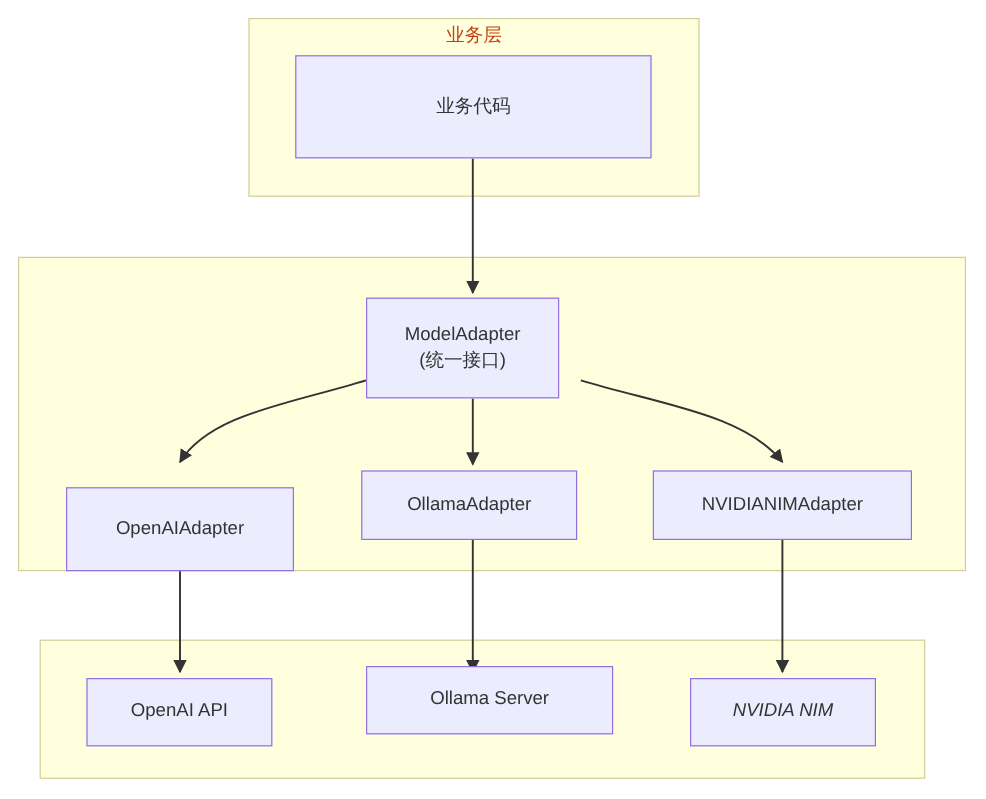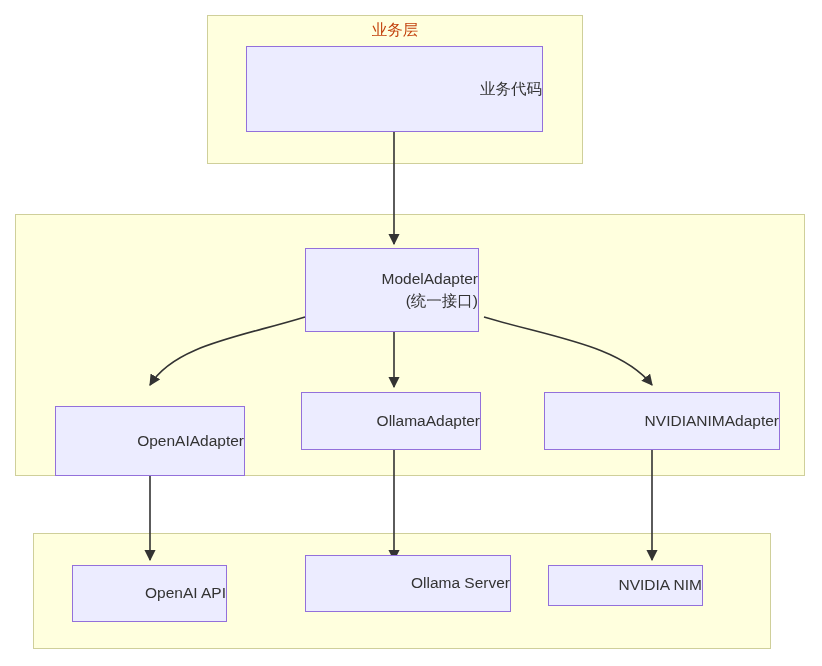--- a/index.html
+++ b/index.html
@@ -40,21 +40,21 @@
     line-height: 1.1;
     z-index: 7;
     white-space: nowrap;
   }
   .node {
     position: absolute;
     background: #ececff;
     border: 1px solid #9370db;
     display: flex;
     flex-direction: column;
-    align-items: flex-end;
+    align-items: center;
     justify-content: center;
     z-index: 6;
     color: #333333;
     font-size: 15.5px;
     line-height: 1.45;
     text-align: center;
     white-space: nowrap;
   }
   .node .line2 { display: block; }
 </style>
@@ -92,42 +92,42 @@
 
     <path d="M 394,450 L 394,560" fill="none" stroke="#333333" stroke-width="1.6" marker-end="url(#arrow)"></path>
 
     <path d="M 652,450 L 652,560" fill="none" stroke="#333333" stroke-width="1.6" marker-end="url(#arrow)"></path>
   </svg>
 
   <div class="node" style="left:246px; top:46px; width:297px; height:86px;">
     <span class="line1">业务代码</span>
   </div>
 
-  <div class="node" style="left:305px; top:248px; width:174px; height:84px;">
+  <div class="node" style="left:305px; top:248px; width:161px; height:84px;">
     <span class="line1">ModelAdapter</span>
     <span class="line2">(统一接口)</span>
   </div>
 
   <div class="node" style="left:55px; top:406px; width:190px; height:70px;">
     <span class="line1">OpenAIAdapter</span>
   </div>
 
   <div class="node" style="left:301px; top:392px; width:180px; height:58px;">
     <span class="line1">OllamaAdapter</span>
   </div>
 
-  <div class="node" style="left:544px; top:392px; width:236px; height:58px;">
+  <div class="node" style="left:544px; top:392px; width:216px; height:58px;">
     <span class="line1">NVIDIANIMAdapter</span>
   </div>
 
   <div class="node" style="left:72px; top:565px; width:155px; height:57px;">
     <span class="line1">OpenAI API</span>
   </div>
 
   <div class="node" style="left:305px; top:555px; width:206px; height:57px;">
     <span class="line1">Ollama Server</span>
   </div>
 
-  <div class="node" style="left:548px; top:565px; width:155px; height:41px;">
+  <div class="node" style="left:575px; top:565px; width:155px; height:57px;font-style:italic;">
     <span class="line1">NVIDIA NIM</span>
   </div>
 
 </div>
 
 </body></html>

